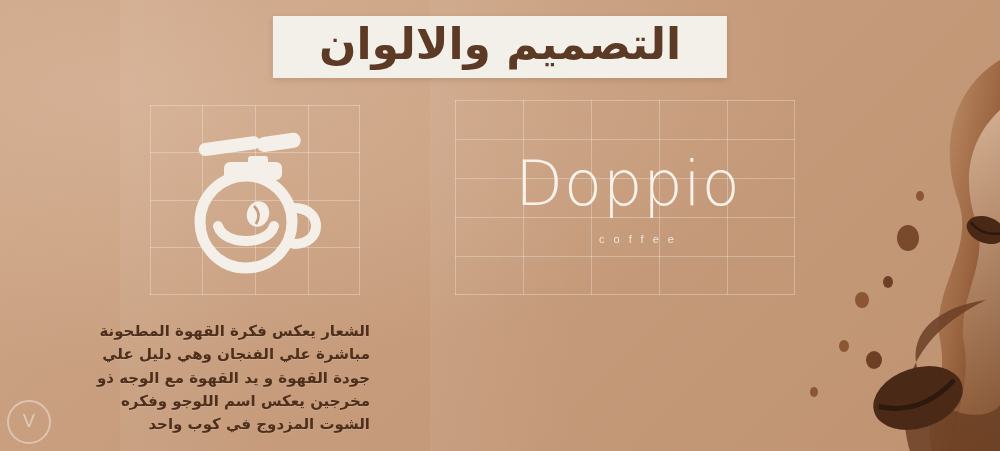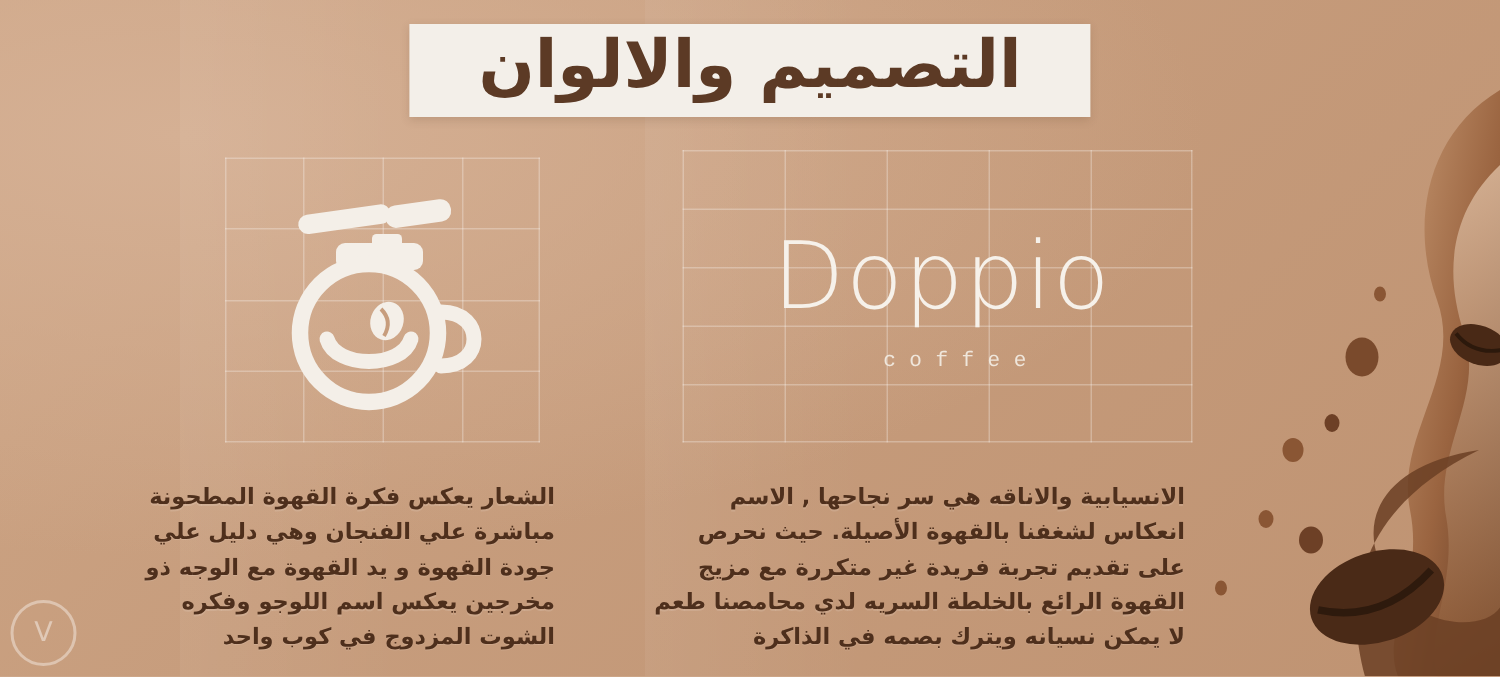--- a/index.html
+++ b/index.html
@@ -60,22 +60,22 @@
     position:absolute;left:455px;top:105px;width:330px;height:190px;
   }
   .wordmark{
     position:absolute;left:16px;right:0;top:42px;text-align:center;
     font-family:"DejaVu Sans", sans-serif;
     font-size:62px;color:#f6f1ea;font-weight:300;
     letter-spacing:1px;direction:ltr;
   }
   .subword{
     position:absolute;left:0;right:0;top:128px;text-align:center;
-    font-family:Liberation Mono, monospace;
-    font-size:14px;color:#efe6db;letter-spacing:9px;direction:ltr;padding-left:42px;
+    font-family:Liberation Sans, sans-serif;
+    font-size:11px;color:#efe6db;letter-spacing:9px;direction:ltr;padding-left:42px;
   }
 
   
   .para{
     position:absolute;
     color:#4e2f1c;font-size:15px;line-height:1.55;
     text-align:right;direction:rtl;font-weight:bold;
     text-shadow:0 1px 0 rgba(255,255,255,.12);
   }
   .para.left{left:70px;top:320px;width:300px;}
@@ -154,21 +154,20 @@
     <div class="h" style="top:156px;"></div>
     <div class="h" style="top:194px;"></div>
   </div>
 
   <div class="word-block">
     <div class="wordmark">Doppio</div>
     <div class="subword">coffee</div>
   </div>
 
   <div class="para left">الشعار يعكس فكرة القهوة المطحونة مباشرة علي الفنجان وهي دليل علي جودة القهوة و يد القهوة مع الوجه ذو مخرجين يعكس اسم اللوجو وفكره الشوت المزدوج في كوب واحد</div>
-  <div class="para right">الانسيابية والاناقه هي سر نجاحها , الاسم انعكاس لشغفنا بالقهوة الأصيلة. حيث نحرص على تقديم تجربة فريدة غير متكررة مع مزيج القهوة الرائع بالخلطة السريه لدي محامصنا طعم لا يمكن نسيانه ويترك بصمه في الذاكرة</div>
 
   <div class="splash">
     <svg width="200" height="451" viewBox="0 0 200 451" xmlns="http://www.w3.org/2000/svg">
       <defs>
         <linearGradient id="cg" x1="0" y1="0" x2="1" y2="1">
           <stop offset="0%" stop-color="#c89a74"></stop>
           <stop offset="55%" stop-color="#9a6440"></stop>
           <stop offset="100%" stop-color="#5d3620"></stop>
         </linearGradient>
         <linearGradient id="cg2" x1="0" y1="0" x2="0" y2="1">

